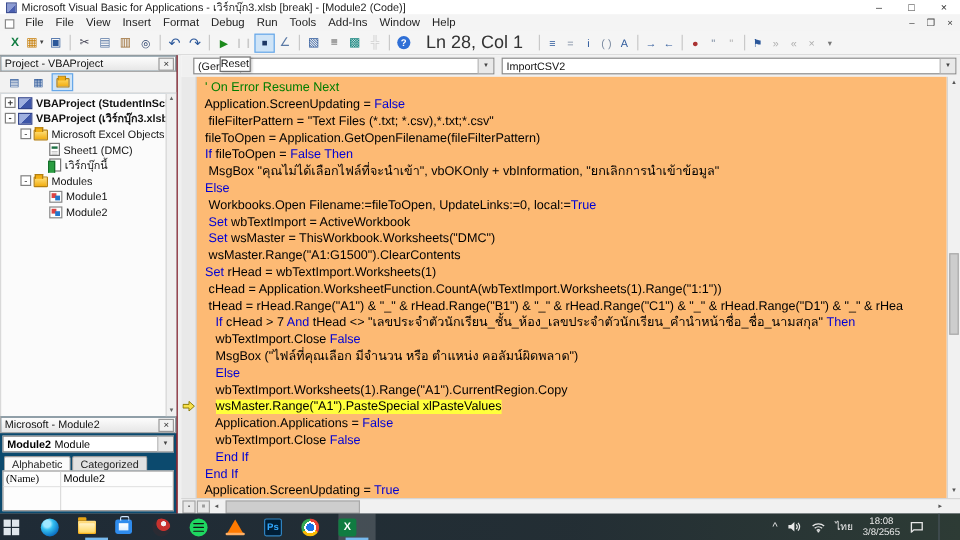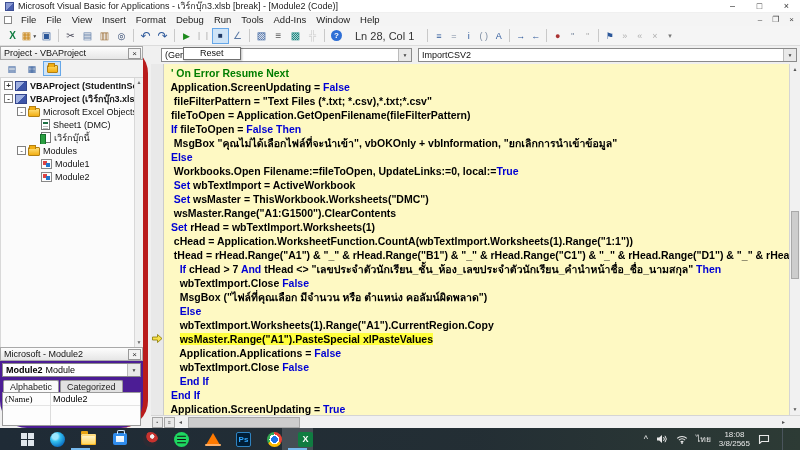--- a/index.html
+++ b/index.html
@@ -40,30 +40,30 @@
   .tb-run .g{color:#1c8a1c;font-size:9px;}
   .tb-break .g{color:#888;font-size:8px;letter-spacing:1px;}
   .tb-reset .g{color:#1f3864;font-size:8px;}
   .tb-design-mode .g{color:#5b7aa6;}
   .tb-project-explorer .g{color:#2b579a;}
   .tb-properties-window .g{color:#555;}
   .tb-object-browser .g{color:#13847e;}
   .tb-toolbox .g{color:#999;}
   .tb-help .g{background:#2f6fd6;color:#fff;border-radius:50%;width:11px;height:11px;line-height:11px;font-size:8px;font-weight:bold;text-align:center;}
   .tbtn .dd{font-size:5px;color:#444;margin-left:1px;}
-  .lncol{font-size:11px;color:#333;margin:0 10px;white-space:nowrap;}
+  .lncol{font-size:15px;color:#333;margin:0 10px;white-space:nowrap;}
   .ebtn{width:15px;height:14px;display:inline-flex;align-items:center;justify-content:center;flex:none;}
   .ebtn .g{font-size:9px;color:#7a8aa0;}
   .ebtn.c1 .g{color:#2b579a;}
   .ebtn.red .g{color:#a33;}
   .ebtn.dim .g{color:#b0b0b0;}
   .tb-chevron{font-size:7px;color:#777;margin-left:6px;}
 
   
-  .leftcol{position:absolute;left:0;top:46px;width:148px;bottom:22px;background:#4c1d95;border-right:5px solid #b91c1c;border-radius:27px;}
+  .leftcol{position:absolute;left:0;top:46px;width:148px;bottom:22px;background:#0c4a6e;border-right:1px solid #b91c1c;}
   .panel-h{height:14px;background:linear-gradient(#fdfdfd,#e6e6e6);border:1px solid #a9a9a9;display:flex;align-items:center;font-size:9px;color:#111;padding-left:3px;}
   .panel-x{margin-left:auto;width:13px;height:11px;border:1px solid #999;background:#f2f2f2;font-size:8px;line-height:9px;text-align:center;color:#333;margin-right:1px;}
   .project-panel{position:absolute;left:0;top:0;right:0;height:301px;display:flex;flex-direction:column;}
   .ptools{height:18px;background:#f2f2f2;border-bottom:1px solid #d5d5d5;display:flex;align-items:center;padding-left:3px;gap:2px;}
   .pbtn{width:18px;height:15px;display:inline-flex;align-items:center;justify-content:center;border:1px solid transparent;}
   .pbtn .g{font-size:9px;color:#2b579a;}
   .pbtn.pressed{border:1px solid #66a7e8;background:#cfe4f7;}
   .mini-folder{width:11px;height:8px;background:linear-gradient(#ffd75e,#f2ae12);border:1px solid #b37f10;border-radius:1px;position:relative;}
   .mini-folder::before{content:"";position:absolute;left:0;top:-3px;width:5px;height:3px;background:#f2ae12;border:1px solid #b37f10;border-bottom:none;border-radius:1px 1px 0 0;}
   .treewrap{flex:1;background:#fbfbfb;position:relative;overflow:hidden;border-left:1px solid #d9d9d9;}
@@ -101,44 +101,44 @@
   .prow .k{width:47px;padding-left:2px;line-height:13px;overflow:hidden;font-family:Liberation Serif, serif;}
   .prow .v{flex:1;padding-left:3px;line-height:13px;}
 
   
   .codewin{position:absolute;left:151px;top:46px;right:0;bottom:22px;background:#fff;}
   .combos{position:absolute;left:0;top:0;right:0;height:18px;background:#f0f0f0;}
   .ccombo{position:absolute;top:2px;height:14px;background:#fff;border:1px solid #8a8a8a;font-size:9px;display:flex;align-items:center;padding-left:3px;color:#111;}
   .ccombo .cbtn{position:absolute;right:0;top:0;bottom:0;width:13px;background:#e9e9e9;border-left:1px solid #bbb;font-size:5px;color:#444;display:flex;align-items:center;justify-content:center;}
   #combo-object{left:10px;width:251px;}
   #combo-proc{left:267px;width:379px;}
-  .tooltip{position:absolute;left:32px;top:1px;height:13px;background:#ffffff;border:1px solid #707070;font-size:9px;line-height:11px;padding:0 16px;color:#111;z-index:6;box-shadow:1px 1px 2px rgba(0,0,0,.25);}
+  .tooltip{position:absolute;left:32px;top:1px;height:13px;background:#ffffff;border:1px solid #707070;font-size:9px;line-height:11px;padding:0 0;color:#111;z-index:6;box-shadow:1px 1px 2px rgba(0,0,0,.25);}
   .marginbar{position:absolute;left:0;top:18px;width:13px;bottom:13px;background:#e9e9e9;border-right:1px solid #cccccc;}
   .exec-arrow{position:absolute;left:1px;width:11px;height:9px;}
-  .codearea{position:absolute;left:13px;top:18px;right:11px;bottom:13px;overflow:hidden;padding:2px 4px 0 4px;background:#fef9c3;font-weight:bold;}
+  .codearea{position:absolute;left:13px;top:18px;right:11px;bottom:13px;overflow:hidden;padding:2px 4px 0 4px;background:#fdba74;}
   .code-line{height:14px;line-height:14px;font-size:10.5px;white-space:pre;color:#000;}
   .seg-k{color:var(--kw);}
   .seg-c{color:var(--cm);}
   .seg-p{color:#000;}
   .seg-h{background:var(--hl);color:#000;}
   .vscroll{position:absolute;right:0;top:18px;width:11px;bottom:13px;background:#f1f1f1;border-left:1px solid #d5d5d5;}
   .vscroll .ar{position:absolute;left:0;right:0;height:11px;background:#f1f1f1;text-align:center;font-size:5px;color:#555;line-height:11px;}
   .vscroll .ar.dn{bottom:0;}
   .vscroll .thumb{position:absolute;left:1px;right:1px;top:42%;height:68px;background:#cdcdcd;border:1px solid #a9a9a9;}
   .hscroll{position:absolute;left:0;right:0;bottom:0;height:13px;background:#f1f1f1;border-top:1px solid #d5d5d5;display:flex;align-items:center;}
   .viewbtn{width:11px;height:11px;border:1px solid #a5a5a5;background:#e8e8e8;margin-left:1px;display:flex;align-items:center;justify-content:center;font-size:5px;color:#555;flex:none;}
   .hscroll .ar{width:11px;height:11px;text-align:center;font-size:5px;color:#555;line-height:11px;flex:none;}
   .hscroll .track{flex:1;position:relative;height:11px;}
   .hscroll .thumb{position:absolute;left:2px;top:0;height:11px;width:112px;background:#cdcdcd;border:1px solid #a9a9a9;}
   .corner{width:11px;height:11px;flex:none;}
 
   
   .taskbar{position:absolute;left:0;bottom:0;right:0;height:22px;background:linear-gradient(90deg,#1f2b36,#26333355 60%,#2d3b35),#222c35;background-color:#222c35;display:flex;align-items:center;}
   .apps{display:flex;height:22px;padding-left:3px;}
-  .app{width:31px;height:22px;display:flex;align-items:center;justify-content:flex-end;position:relative;flex:none;}
+  .app{width:31px;height:22px;display:flex;align-items:center;justify-content:flex-start;position:relative;flex:none;}
   .app.active-win{background:rgba(255,255,255,.16);}
   .app .ul{position:absolute;bottom:0;left:6px;right:6px;height:2px;background:#76b9ed;}
   .ic-start{width:13px;height:13px;display:grid;grid-template-columns:6px 6px;grid-template-rows:6px 6px;gap:1px;}
   .ic-start i{background:#dfe6ec;}
   .ic-edge{width:15px;height:15px;border-radius:50%;background:radial-gradient(circle at 35% 30%,#9fe8ff 0 20%,#35c1f1 35%,#0b6fc2 75%,#0a5ea8);}
   .ic-explorer{width:15px;height:11px;background:linear-gradient(#ffe08a,#f9b31b);border-radius:1px;position:relative;}
   .ic-explorer::before{content:"";position:absolute;left:0;top:-3px;width:7px;height:3px;background:#e8a413;border-radius:1px 1px 0 0;}
   .ic-explorer::after{content:"";position:absolute;left:1px;top:2px;right:1px;bottom:1px;background:linear-gradient(#fff3c9,#ffd862);border-radius:1px;}
   .ic-store{width:14px;height:12px;background:#2f8ced;border-radius:2px;position:relative;}
   .ic-store::before{content:"";position:absolute;left:4px;top:-3px;width:6px;height:3px;border:1px solid #cfe6ff;border-bottom:none;border-radius:2px 2px 0 0;}

